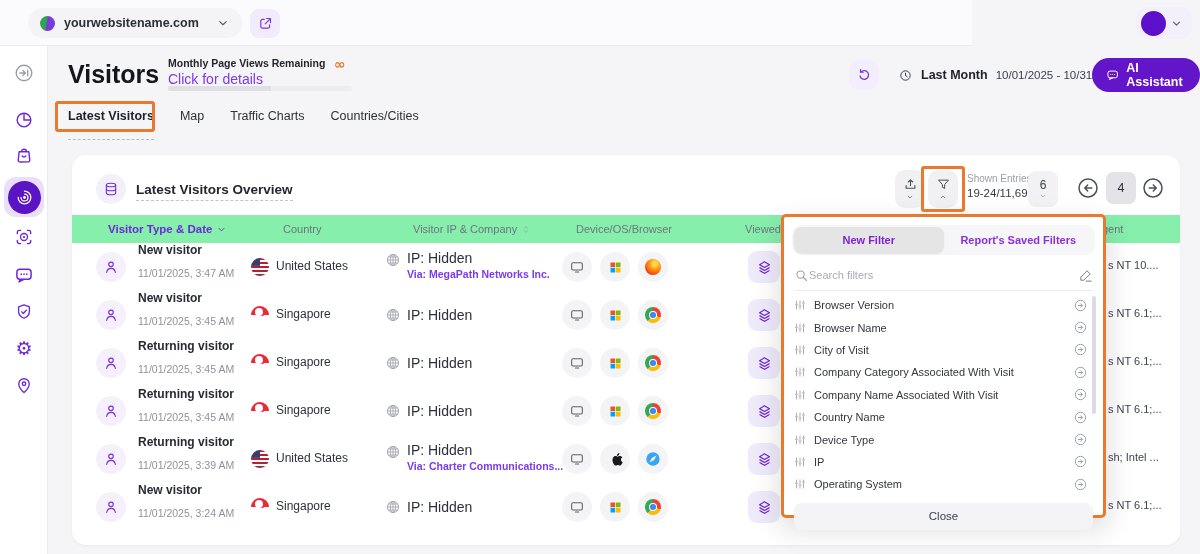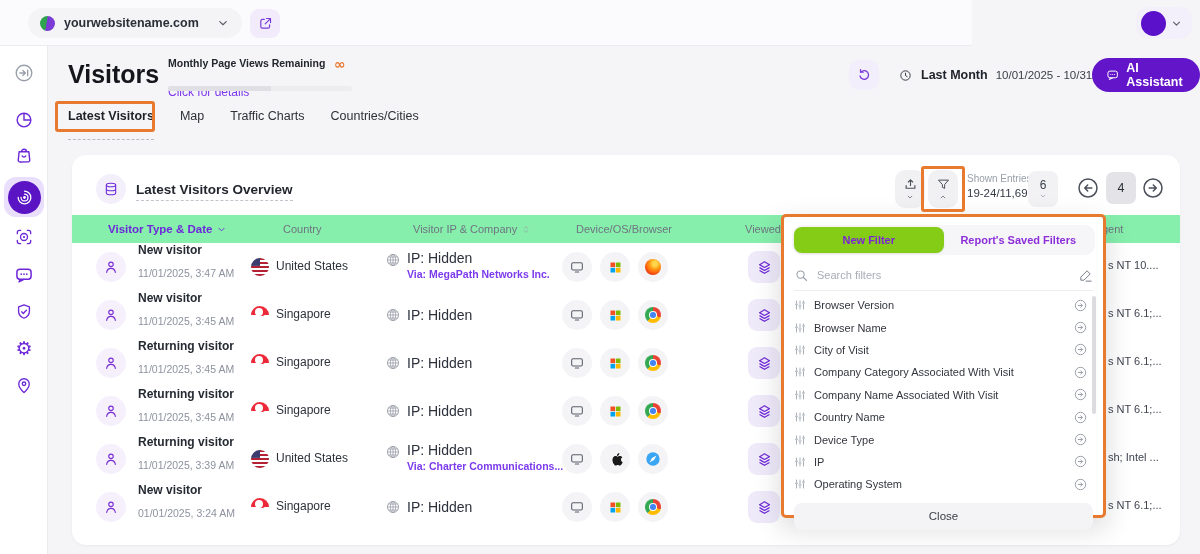--- a/index.html
+++ b/index.html
@@ -22,21 +22,21 @@
   .sb{position:absolute;left:9px;width:30px;height:30px;display:flex;align-items:center;justify-content:center;color:#6d28d9;cursor:pointer}
   .sb-collapse{color:#9aa0aa}
   .sb-active-bg{position:absolute;left:4px;top:131px;width:40px;height:40px;border-radius:12px;background:#e9defb;display:flex;align-items:center;justify-content:center;cursor:pointer}
   .sb-active-circ{width:33px;height:33px;border-radius:50%;background:#5b14c4;display:flex;align-items:center;justify-content:center;color:#fff}
   .gear-glyph{font-size:19px;line-height:1;font-family:"DejaVu Sans",sans-serif}
 
   
   .page-title{position:absolute;left:68px;top:60px;font-size:25px;font-weight:bold;color:#14161c}
   .quota{position:absolute;left:168px;top:57px;width:186px}
   .quota-label{font-size:10.5px;font-weight:bold;color:#23262e}
-  .quota-link{font-size:12px;color:#7c3aed;margin-top:16px;cursor:pointer}
+  .quota-link{font-size:14px;color:#7c3aed;margin-top:2px;cursor:pointer}
   .quota-bar{position:absolute;left:168px;top:86px;width:184px;height:5px;border-radius:3px;background:#ededef;overflow:hidden}
   .quota-fill{width:56%;height:100%;background:#e0dfe3}
   .infinity{position:absolute;left:334px;top:56px;color:#e8772e;font-size:14px;font-weight:bold;font-family:"DejaVu Sans",sans-serif}
   .refresh-btn{position:absolute;left:849px;top:60px;width:30px;height:30px;border-radius:10px;background:#f3eefc;display:flex;align-items:center;justify-content:center;color:#7a3bd6;cursor:pointer}
   .date-pill{position:absolute;left:886px;top:60px;height:30px;border-radius:15px;background:#f5f4f7;display:flex;align-items:center;gap:8px;padding:0 12px;cursor:pointer;color:#4a4f5a}
   .date-preset{font-size:12.5px;font-weight:bold;color:#1d2129}
   .date-range{font-size:11.5px;color:#3a3f4a}
   .ai-btn{position:absolute;left:1092px;top:58px;height:34px;border-radius:17px;background:#6315c9;color:#fff;display:flex;align-items:center;gap:7px;padding:0 14px;font-size:12.5px;font-weight:bold;cursor:pointer}
 
   
@@ -91,22 +91,22 @@
   .chrome-c{width:8px;height:8px;border-radius:50%;background:#fff;display:flex;align-items:center;justify-content:center}
   .chrome-c::after{content:"";width:5.5px;height:5.5px;border-radius:50%;background:#4285f4}
   .firefox{width:16px;height:16px;border-radius:50%;background:radial-gradient(circle at 62% 30%,#ffd54a 0 16%,#ff9b12 36%,#ff6611 58%,#e2320e 78%,#a3289c 100%)}
   .r-layers{position:absolute;left:676px;top:8px;width:32px;height:32px;border-radius:9px;background:#efeafa;display:flex;align-items:center;justify-content:center;color:#6d28d9}
   .r-ua{position:absolute;left:1036px;top:16px;font-size:11px;color:#3f4450;white-space:nowrap}
 
   
   .fpanel{position:absolute;left:781px;top:214px;width:325px;height:304px;background:#fff;border:3px solid #e87a2f;border-radius:5px;box-shadow:0 10px 28px rgba(20,20,40,.16);z-index:20}
   .ftabs{margin:8px 8px 5px;height:30px;background:#f6f5f8;border-radius:10px;display:flex;align-items:center;padding:2px}
   .ftab{flex:1;height:26px;display:flex;align-items:center;justify-content:center;font-size:11px;font-weight:bold;color:#8d2fd9;cursor:pointer;border-radius:8px}
-  .ftab-active{background:#84cc16;box-shadow:0 1px 2px rgba(0,0,0,.08);color:#7c24d6}
-  .fsearch{margin:0 10px;height:31px;display:flex;align-items:center;gap:8px;border-bottom:1px solid #ededf0;color:#9aa0aa}
+  .ftab-active{background:#e5e5e5;box-shadow:0 1px 2px rgba(0,0,0,.08);color:#7c24d6}
+  .fsearch{margin:0 10px;height:31px;display:flex;align-items:center;border-bottom:1px solid #ededf0;color:#9aa0aa}
   .fsearch input{border:none;outline:none;flex:1;font-size:11px;font-family:inherit;color:#3a3f4a;background:transparent}
   .fsearch input::placeholder{color:#a7acb6}
   .flist{margin:3px 7px 0 10px;position:relative}
   .fitem{height:22.4px;display:flex;align-items:center;gap:8px;cursor:pointer}
   .fitem-ic{color:#9aa0aa;flex:none}
   .fitem-label{flex:1;font-size:11px;color:#33363e;white-space:nowrap;overflow:hidden}
   .fitem-go{color:#8d929e;flex:none;margin-right:8px}
   .fscroll{position:absolute;right:0;top:2px;width:4px;height:118px;border-radius:2px;background:#dcdbe0}
   .fclose{margin:7px 10px 0;height:27px;border-radius:8px;background:#f4f3f6;display:flex;align-items:center;justify-content:center;font-size:11.5px;color:#3a3e47;cursor:pointer}
 </style>
@@ -601,21 +601,21 @@
       <div class="r-ua">sh; Intel ...</div>
     </div>
 
     <div class="row">
       <div class="r-avatar">
           <svg class="ic" width="16" height="16" viewBox="0 0 24 24">
             <use href="#i-person"></use>
           </svg>
         </div>
       <div class="r-type">New visitor</div>
-      <div class="r-date">01/01/2025, 3:24 AM</div>
+      <div class="r-date">11/01/2025, 3:24 AM</div>
       <div class="r-flag flag-sg"></div>
       <div class="r-country">Singapore</div>
       <svg class="ic abs r-globe" width="16" height="16" viewBox="0 0 24 24">
           <use href="#i-globe"></use>
         </svg>
       <div class="r-ip">IP: Hidden</div>
       <div class="dev-circ c-dev">
           <svg class="ic" width="16" height="16" viewBox="0 0 24 24">
             <use href="#i-monitor"></use>
           </svg>

